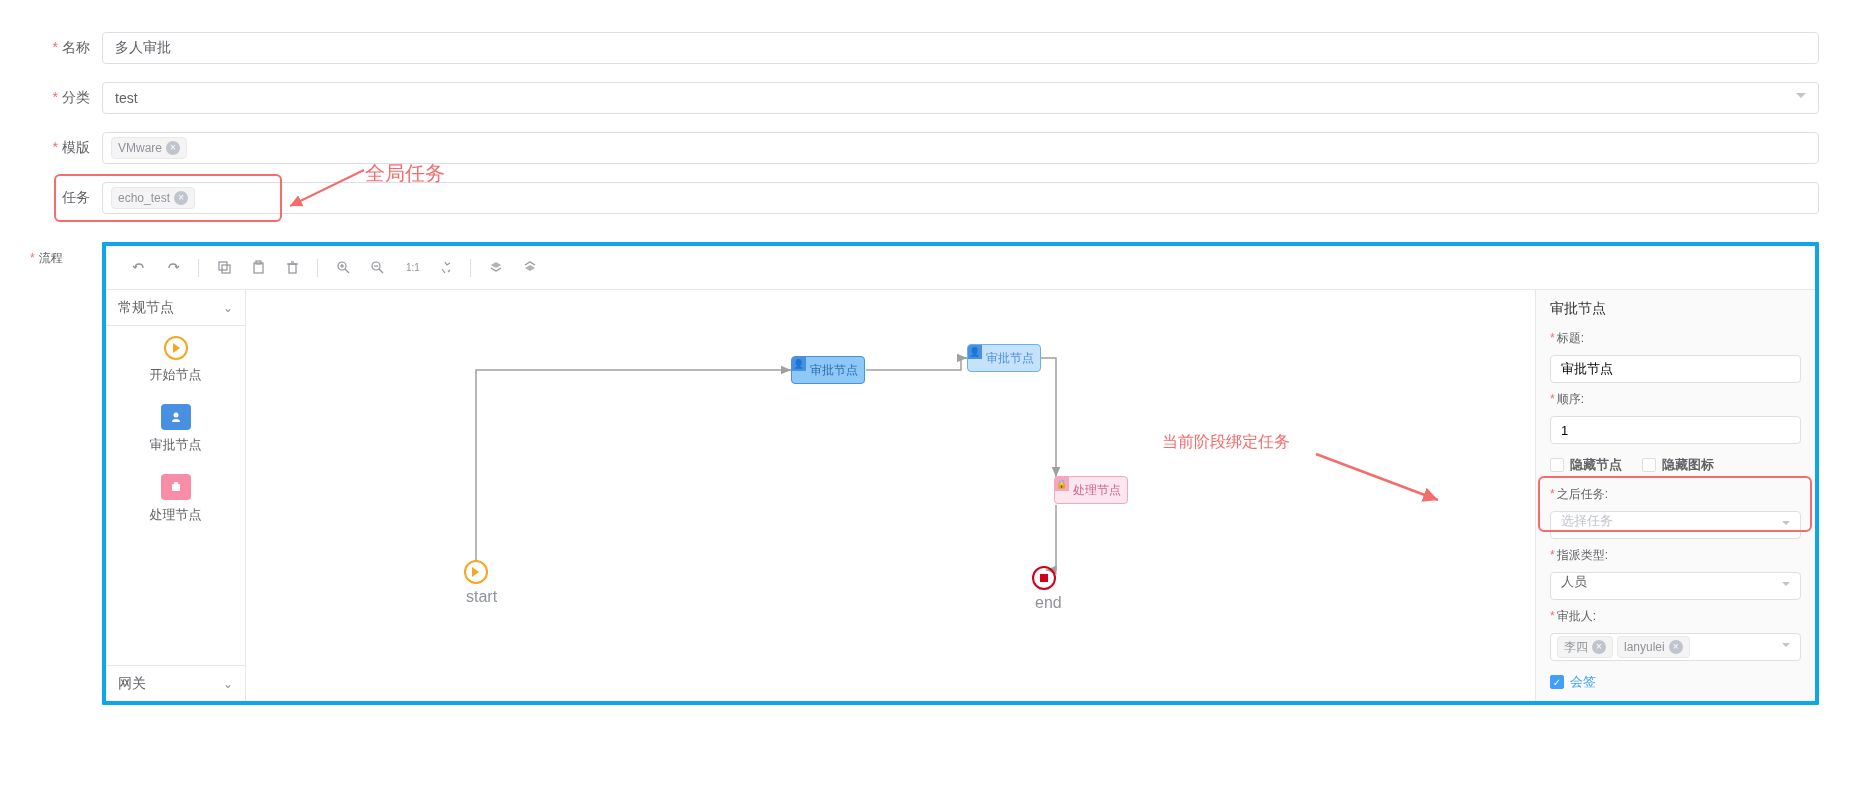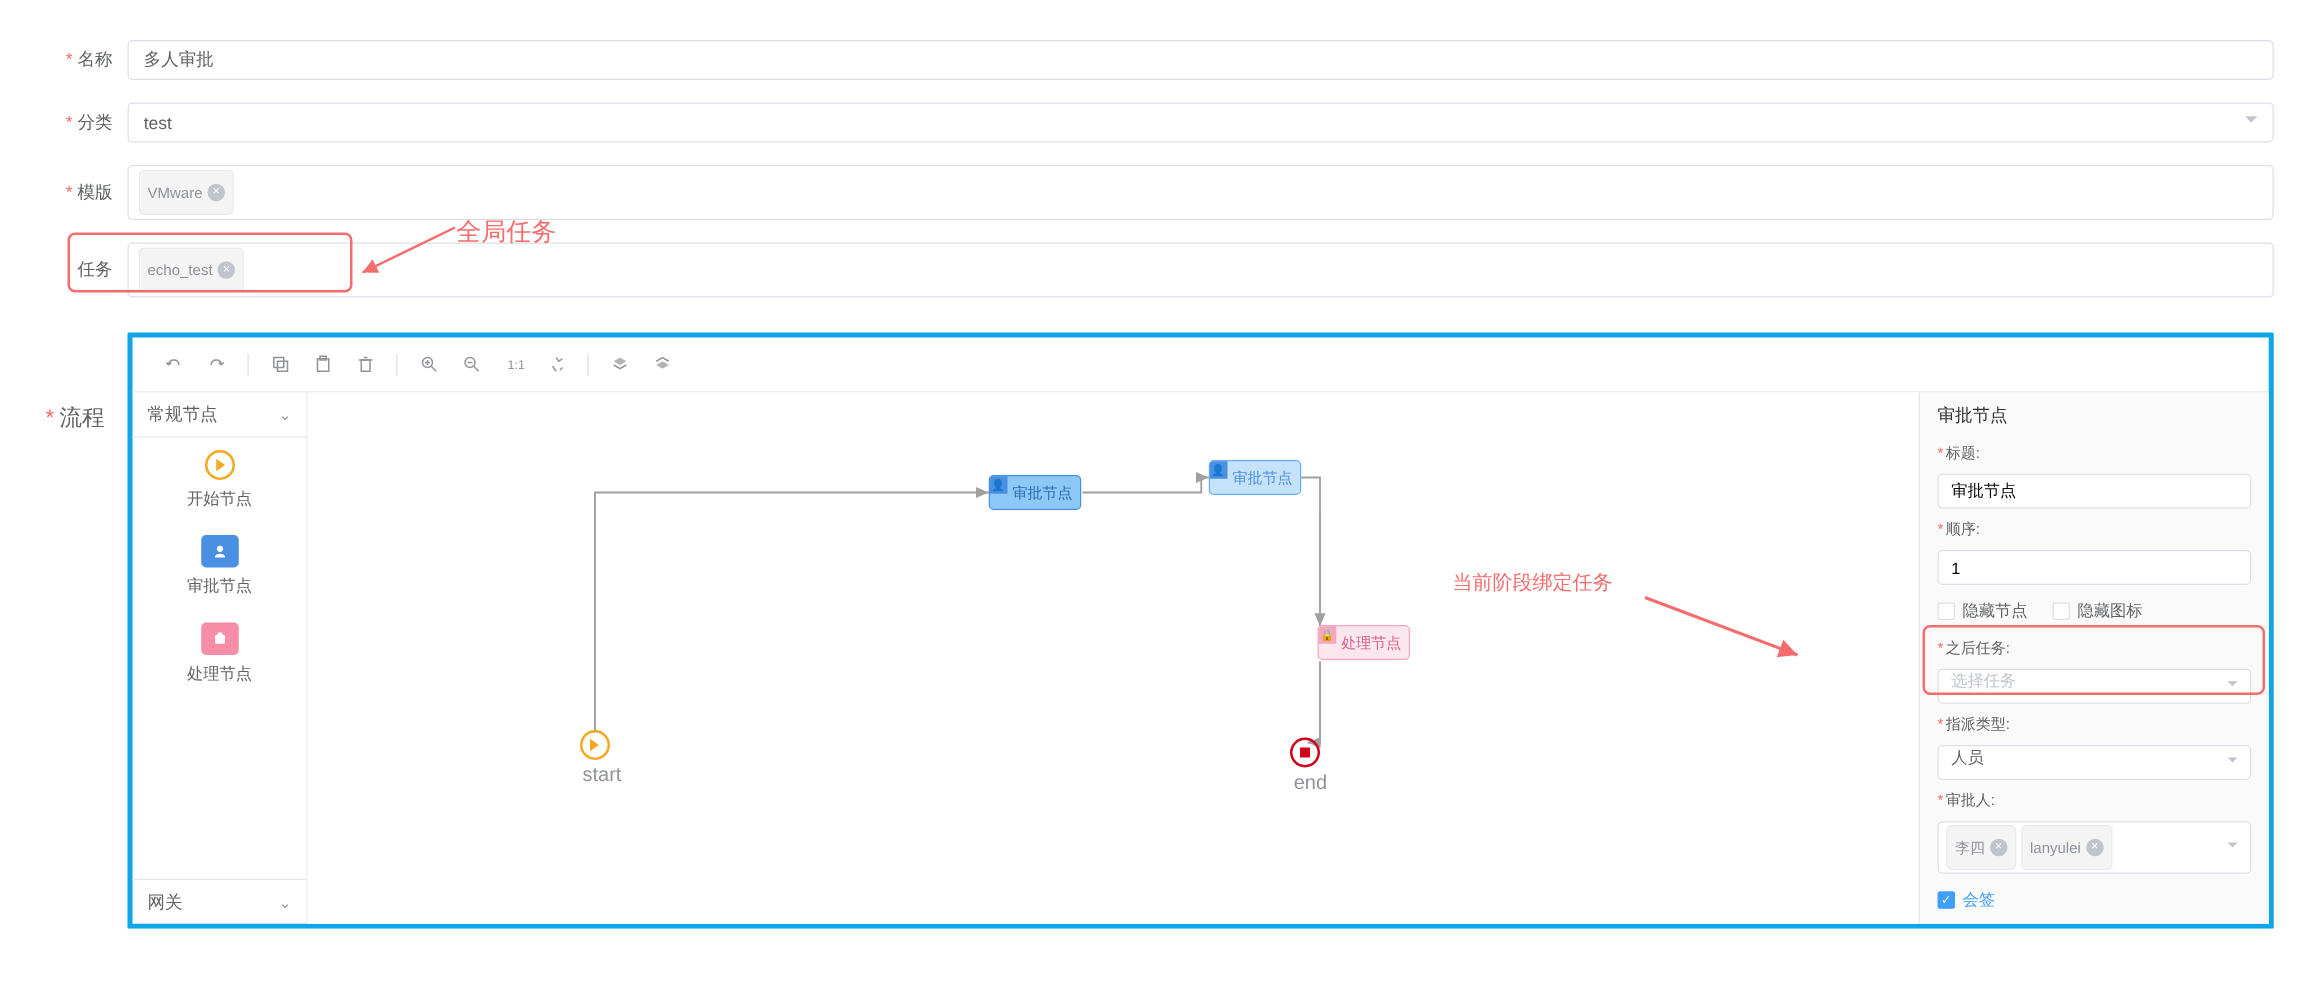--- a/index.html
+++ b/index.html
@@ -6,31 +6,31 @@
     body { font-family: -apple-system, BlinkMacSystemFont, "Segoe UI", "PingFang SC", "Microsoft YaHei", sans-serif; font-size: 14px; color: #606266; background: #fff; }
     
     .form-section { padding: 20px 30px 10px; }
     .form-row { display: flex; align-items: center; margin-bottom: 18px; margin-top: 12px; }
     .form-label { width: 60px; text-align: right; margin-right: 12px; font-size: 14px; color: #606266; }
     .form-label.required::before { content: "*"; color: #f56c6c; margin-right: 4px; }
     .form-input { flex: 1; height: 32px; border: 1px solid #dcdfe6; border-radius: 4px; padding: 0 12px; font-size: 14px; color: #606266; outline: none; }
     .form-select { flex: 1; height: 32px; border: 1px solid #dcdfe6; border-radius: 4px; padding: 0 12px; font-size: 14px; color: #606266; position: relative; display: flex; align-items: center; }
     .form-select::after { content: ""; position: absolute; right: 12px; top: 50%; transform: translateY(-50%); border: 5px solid transparent; border-top-color: #c0c4cc; }
     .tag-input { flex: 1; min-height: 32px; border: 1px solid #dcdfe6; border-radius: 4px; padding: 3px 8px; display: flex; align-items: center; gap: 4px; }
-    .tag-chip { display: inline-flex; align-items: center; background: #f4f4f5; color: #909399; border: 1px solid #e9e9eb; border-radius: 4px; padding: 0 6px; height: 36px; font-size: 12px; gap: 4px; }
+    .tag-chip { display: inline-flex; align-items: center; background: #f4f4f5; color: #909399; border: 1px solid #e9e9eb; border-radius: 4px; padding: 0 6px; height: 22px; font-size: 12px; gap: 4px; }
     .tag-close { display: inline-flex; align-items: center; justify-content: center; width: 14px; height: 14px; border-radius: 50%; background: #c0c4cc; color: #fff; font-size: 10px; cursor: pointer; line-height: 1; }
     
     .task-row-container { position: relative; }
     .task-highlight-box { position: absolute; left: 24px; top: -8px; width: 228px; height: 48px; border: 2px solid #f56c6c; border-radius: 6px; pointer-events: none; }
     
     .annotation-1 { position: absolute; left: 335px; top: -22px; color: #f56c6c; font-size: 20px; }
     .arrow-svg-1 { position: absolute; left: 254px; top: -16px; pointer-events: none; }
     
     .flow-section { display: flex; padding: 0 30px; }
-    .flow-label { width: 60px; text-align: center; margin-right: 12px; font-size: 18px; color: #606266; padding-top: 8px; margin-top: 48px; }
+    .flow-label { width: 60px; text-align: left; margin-right: 12px; font-size: 12px; color: #606266; padding-top: 8px; }
     .flow-label.required::before { content: "*"; color: #f56c6c; margin-right: 4px; }
     .flow-container { flex: 1; border: 4px solid #0ea5e9; border-radius: 1px; display: flex; flex-direction: column; }
     
     .toolbar { height: 44px; border-bottom: 1px solid #e4e7ed; display: flex; align-items: center; padding: 0 18px; gap: 4px; }
     .toolbar-btn { width: 30px; height: 30px; display: flex; align-items: center; justify-content: center; color: #909399; cursor: pointer; border-radius: 4px; }
     .toolbar-sep { width: 1px; height: 18px; background: #dcdfe6; margin: 0 6px; }
     
     .editor-body { display: flex; flex: 1; min-height: 370px; }
     .node-palette { width: 140px; border-right: 1px solid #e4e7ed; display: flex; flex-direction: column; }
     .palette-header { height: 36px; display: flex; align-items: center; justify-content: space-between; padding: 0 12px; font-size: 14px; border-bottom: 1px solid #e4e7ed; cursor: pointer; }
@@ -59,21 +59,21 @@
     .canvas-circle.start::after { content:""; border: 5px solid transparent; border-left: 7px solid #f5a623; margin-left:3px; }
     .canvas-circle.end { border-color: #d0021b; }
     .canvas-circle.end::after { content:""; width:8px; height:8px; background:#d0021b; }
     .canvas-label { position: absolute; font-size: 16px; color: #909399; }
     
     .right-panel { width: 280px; border-left: 1px solid #e4e7ed; background: #fafafa; padding: 10px 14px; display: flex; flex-direction: column; gap: 8px; position: relative; }
     .right-panel-title { font-size: 14px; font-weight: 500; color: #303133; margin-bottom: 4px; }
     .panel-label { font-size: 12px; color: #606266; }
     .panel-label.required::before { content: "*"; color: #f56c6c; margin-right: 2px; }
     .panel-input { height: 28px; border: 1px solid #dcdfe6; border-radius: 4px; padding: 0 10px; font-size: 13px; outline: none; background: #fff; }
-    .checkbox-row { display: flex; gap: 20px; align-items: center; padding: 4px 0; }
+    .checkbox-row { display: flex; gap: 20px; align-items: center; padding: 4px 0; font-weight: bold; }
     .checkbox-item { display: inline-flex; align-items: center; gap: 6px; font-size: 13px; cursor: pointer; }
     .checkbox-box { width: 14px; height: 14px; border: 1px solid #dcdfe6; border-radius: 2px; background: #fff; display:inline-flex; align-items:center; justify-content:center; }
     .checkbox-box.checked { background: #409eff; border-color: #409eff; color:#fff; font-size:10px; }
     .panel-select { height: 28px; border: 1px solid #dcdfe6; border-radius: 4px; padding: 0 10px; font-size: 13px; background: #fff; position: relative; display:flex; align-items:flex-start; }
     .panel-select::after { content:""; position:absolute; right:10px; top:50%; transform:translateY(-50%); border:4px solid transparent; border-top-color:#c0c4cc; }
     .panel-select.placeholder { color: #c0c4cc; }
     .panel-tag-select { min-height: 28px; border: 1px solid #dcdfe6; border-radius: 4px; padding: 2px 6px; background: #fff; display: flex; align-items: center; gap: 4px; flex-wrap: wrap; position:relative; }
     .panel-tag-select::after { content:""; position:absolute; right:10px; top:50%; transform:translateY(-50%); border:4px solid transparent; border-top-color:#c0c4cc; }
     
     .task-after-highlight { position: absolute; border: 2px solid #f56c6c; border-radius: 6px; pointer-events: none; }

